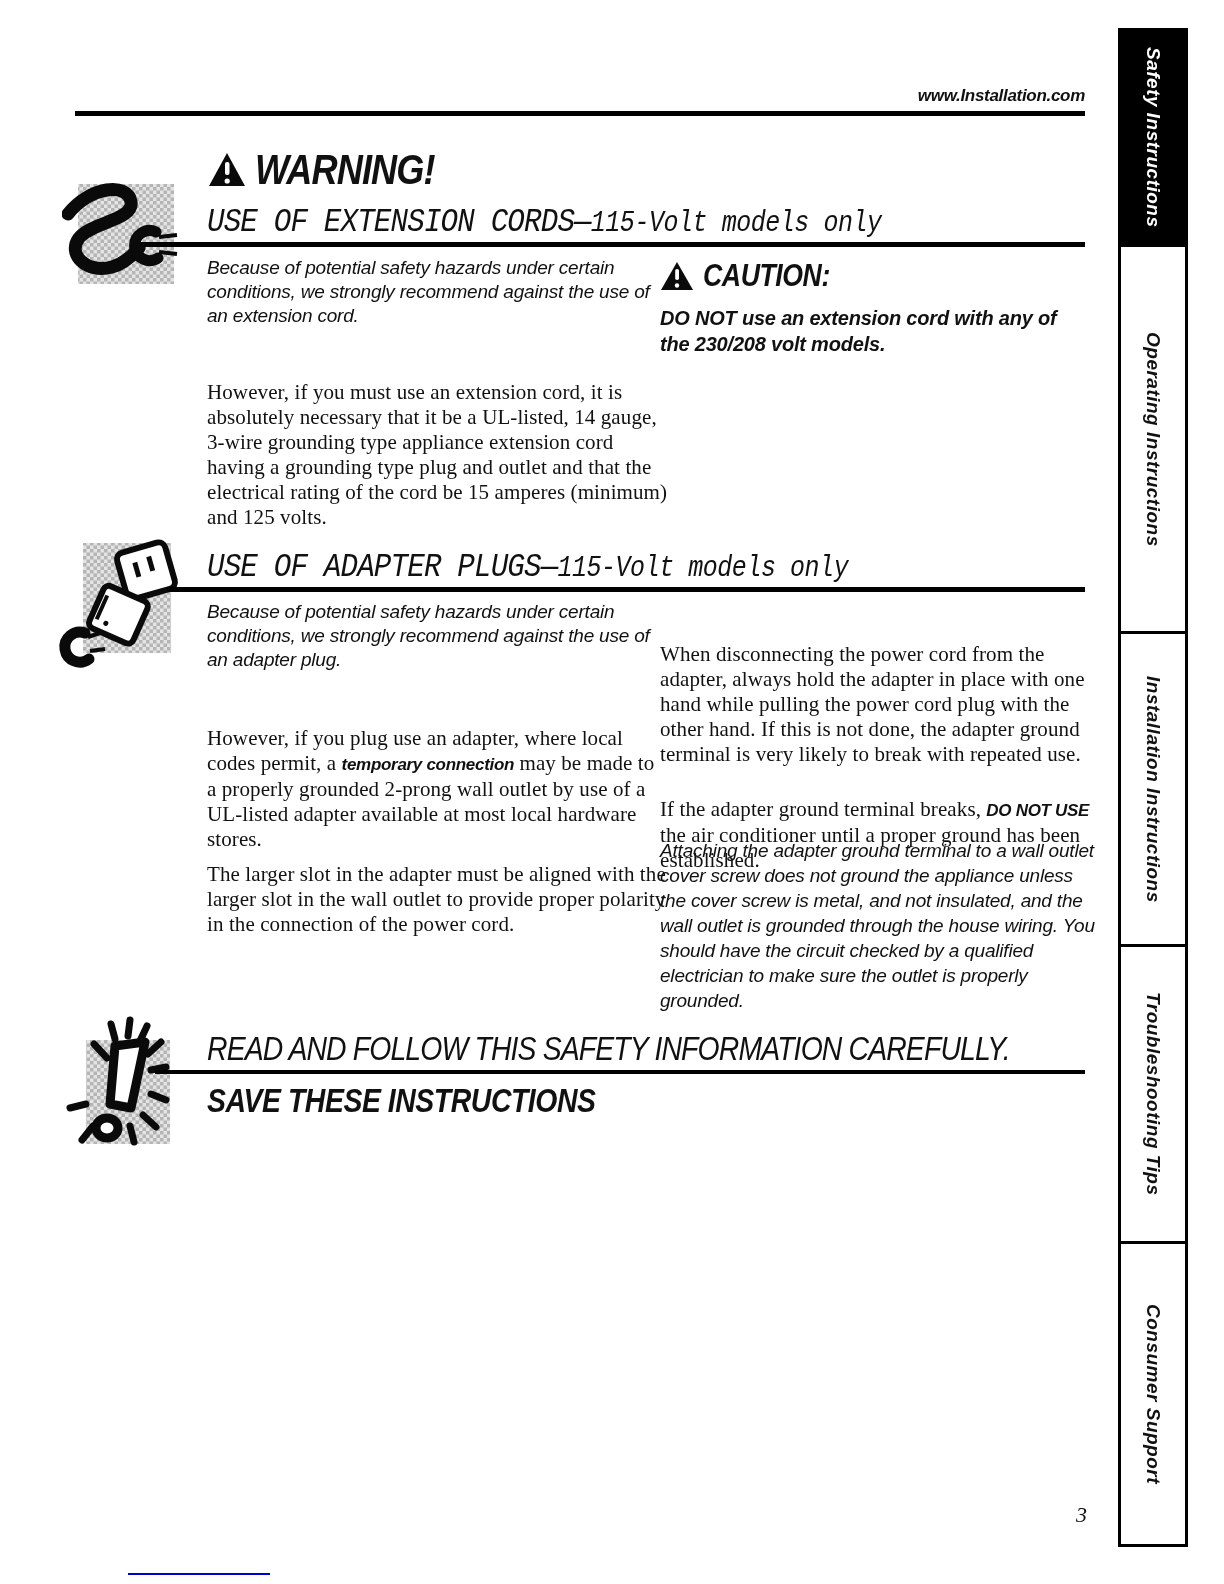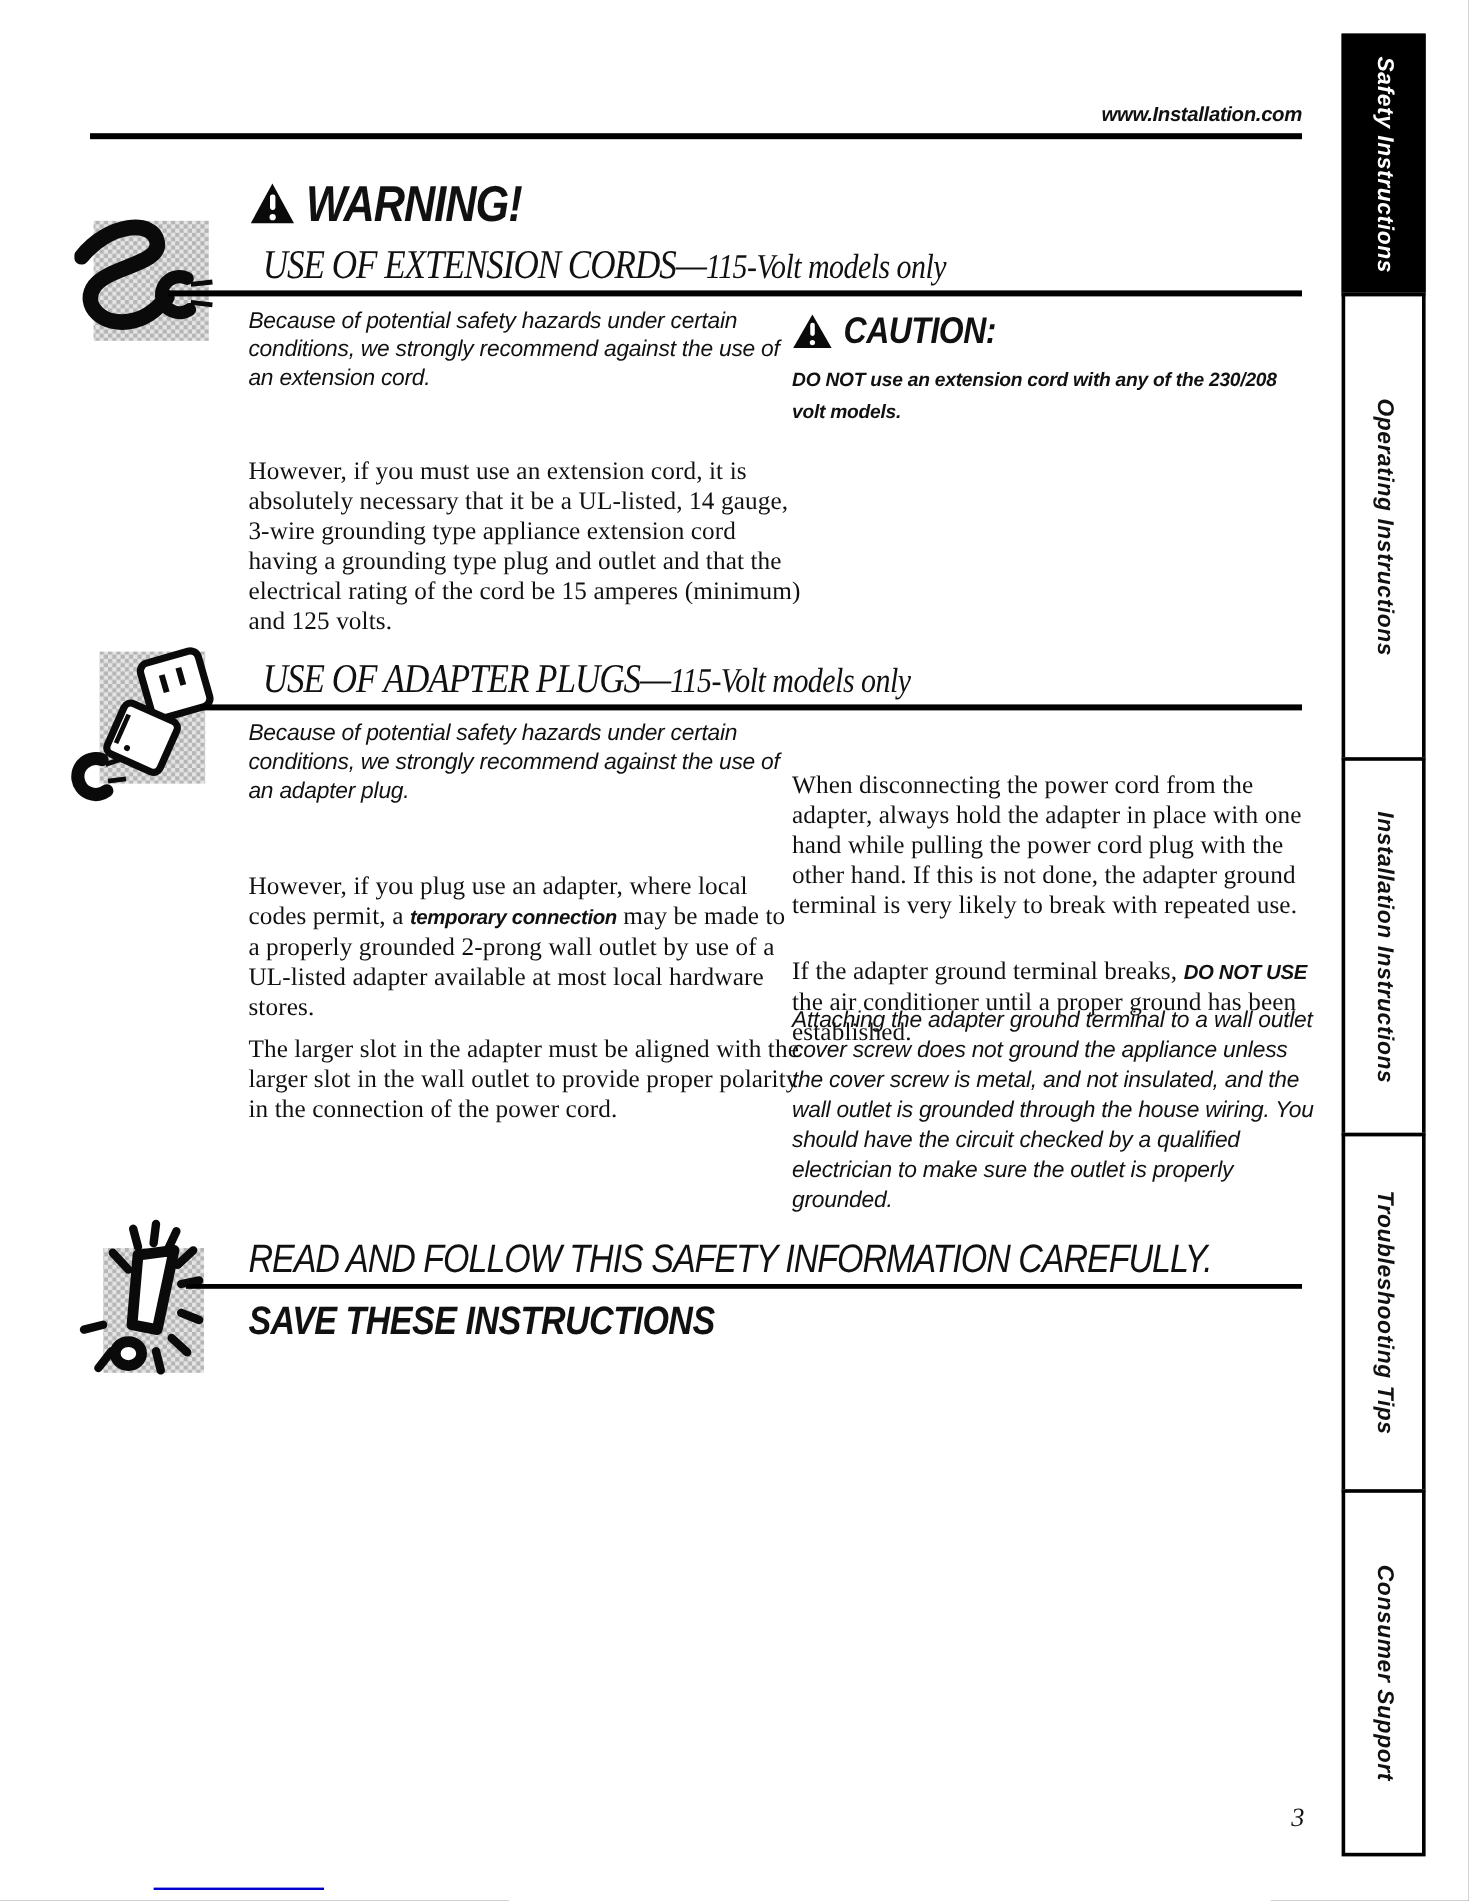--- a/index.html
+++ b/index.html
@@ -17,42 +17,42 @@
   }
   .rule { background:#000; }
 
   
   .warn-title {
     font-family:"Liberation Sans", sans-serif; font-style:italic; font-weight:700;
     font-size:42px; letter-spacing:-1px; display:flex; align-items:center; gap:8px;
   }
   .cond { display:inline-block; transform:scaleX(0.86); transform-origin:0 50%; white-space:nowrap; }
   .section-heading {
-    font-family:Liberation Serif, serif; font-style:italic; font-weight:400;
-    font-size:34px; letter-spacing:-1px; white-space:nowrap;margin-left:12px;
+    font-family:Liberation Mono, monospace; font-style:italic; font-weight:400;
+    font-size:34px; letter-spacing:-1px; white-space:nowrap;
   }
   .section-heading .qualifier { font-size:29px; letter-spacing:-0.5px; }
 
   
   .intro-italic {
     font-family:"Liberation Sans", sans-serif; font-style:italic; font-weight:500;
     font-size:19px; line-height:24px; letter-spacing:-0.2px;
   }
   .serif-par { font-size:21px; line-height:25px; letter-spacing:0.1px;margin-top:42px; }
   .serif-par .emph {
     font-family:Liberation Sans, sans-serif; font-style:italic; font-weight:700;
     font-size:17px; letter-spacing:-0.3px;
   }
   .caution-title {
     font-family:"Liberation Sans", sans-serif; font-style:italic; font-weight:700;
     font-size:31px; letter-spacing:-0.5px; display:flex; align-items:center; gap:9px;
   }
   .caution-body {
     font-family:"Liberation Sans", sans-serif; font-style:italic; font-weight:700;
-    font-size:16px; line-height:26px; letter-spacing:-0.2px;
+    font-size:20px; line-height:26px; letter-spacing:-0.2px;
   }
   .footer-read {
     font-family:"Liberation Sans", sans-serif; font-style:italic; font-weight:400;
     font-size:33px; letter-spacing:-1px; white-space:nowrap;
   }
   .footer-save {
     font-family:"Liberation Sans", sans-serif; font-style:italic; font-weight:700;
     font-size:33px; letter-spacing:-0.5px; white-space:nowrap;text-align:right;
   }
 

